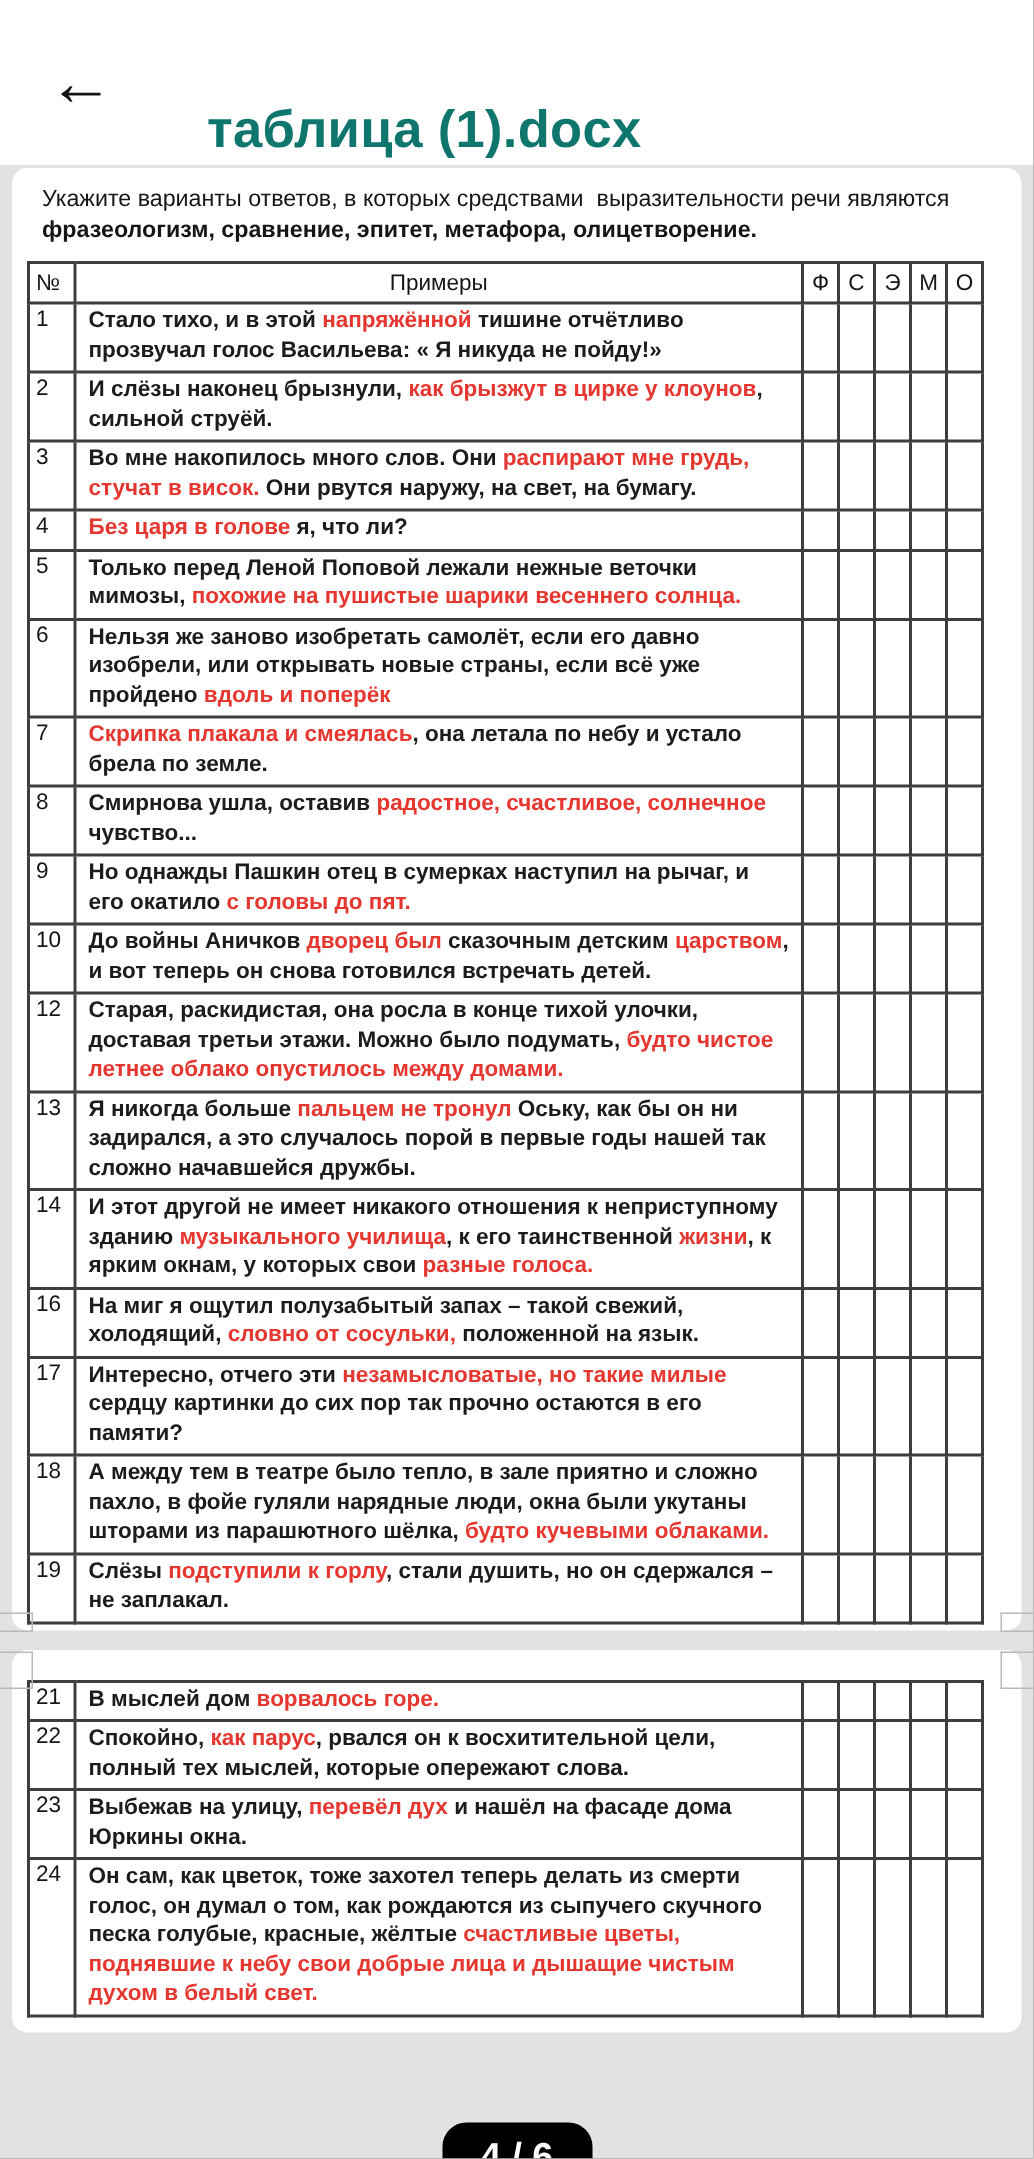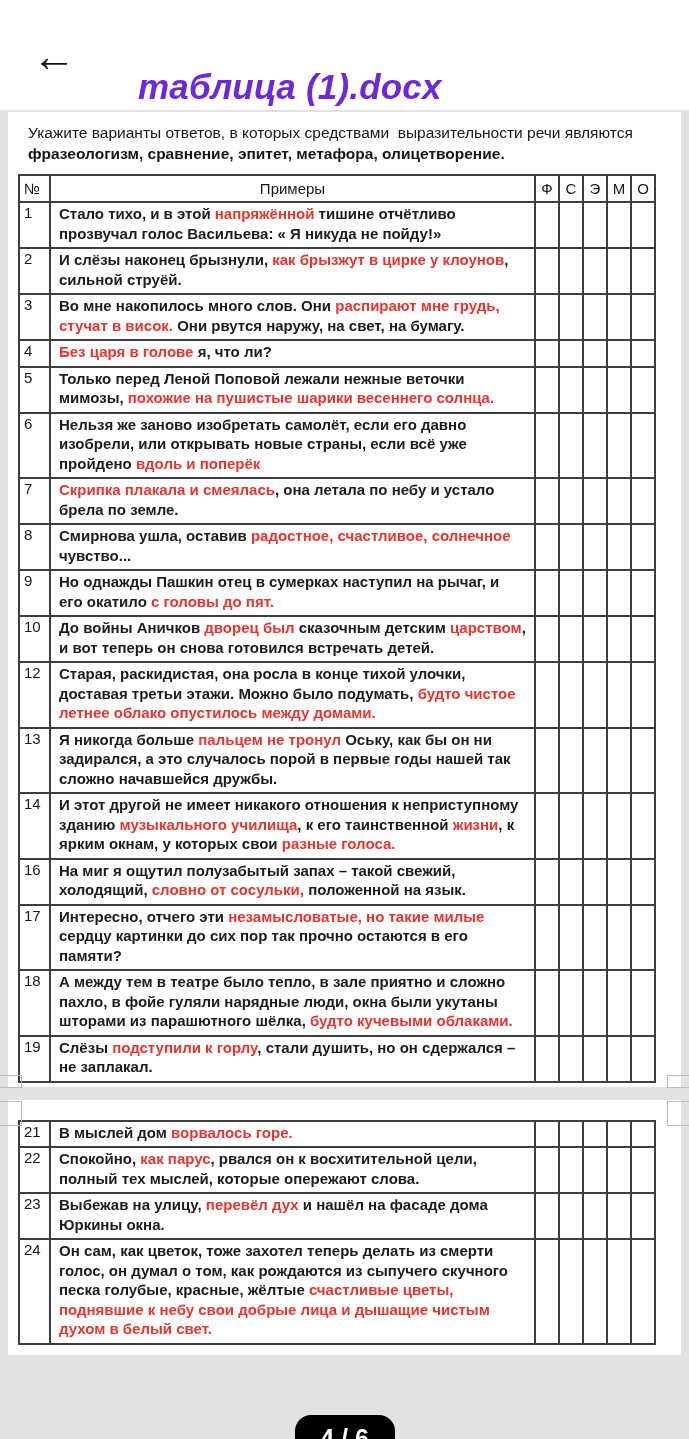--- a/index.html
+++ b/index.html
@@ -4,24 +4,24 @@
 <style>
   html,body{margin:0;padding:0;background:#888;}
   .screen{
     width:689px;height:1439px;position:relative;overflow:hidden;
     background:#e2e2e2;font-family:"Liberation Sans",sans-serif;
     margin:0 auto;
   }
   
   .appbar{position:absolute;top:0;left:0;right:0;height:110px;background:#ffffff;z-index:3;}
   .back{position:absolute;left:32px;top:34px;font-size:44px;color:#151515;cursor:pointer;line-height:44px;font-weight:400;}
-  .doc-title{position:absolute;left:138px;top:44px;font-size:35px;font-weight:700;color:#6d28d9;letter-spacing:.2px;white-space:nowrap;font-style:italic;}
+  .doc-title{position:absolute;left:138px;top:44px;font-size:35px;font-weight:700;color:#0f766e;letter-spacing:.2px;white-space:nowrap;}
   
   .viewer{position:absolute;top:110px;left:0;right:0;bottom:0;background:#e2e2e2;overflow:hidden;}
-  .page{background:#ffffff;margin:0 8px;}
+  .page{background:#ffffff;margin:0 8px;border-radius:10px;}
   .page1{margin-top:2px;padding:8px 25px 4px 10px;}
   .page2{padding:20px 25px 10px 10px;}
   .instr{margin:2px 0 10px 10px;font-size:15.5px;line-height:21px;color:#161616;white-space:pre-wrap;}
   .instr b{font-weight:700;}
   
   table{border-collapse:collapse;width:100%;table-layout:fixed;}
   col.c-num{width:31px;}
   col.c-mark{width:24px;}
   th,td{border:2px solid #3e3e3e;}
   th{font-weight:400;font-size:15px;color:#161616;padding:2px 4px;height:21px;}

